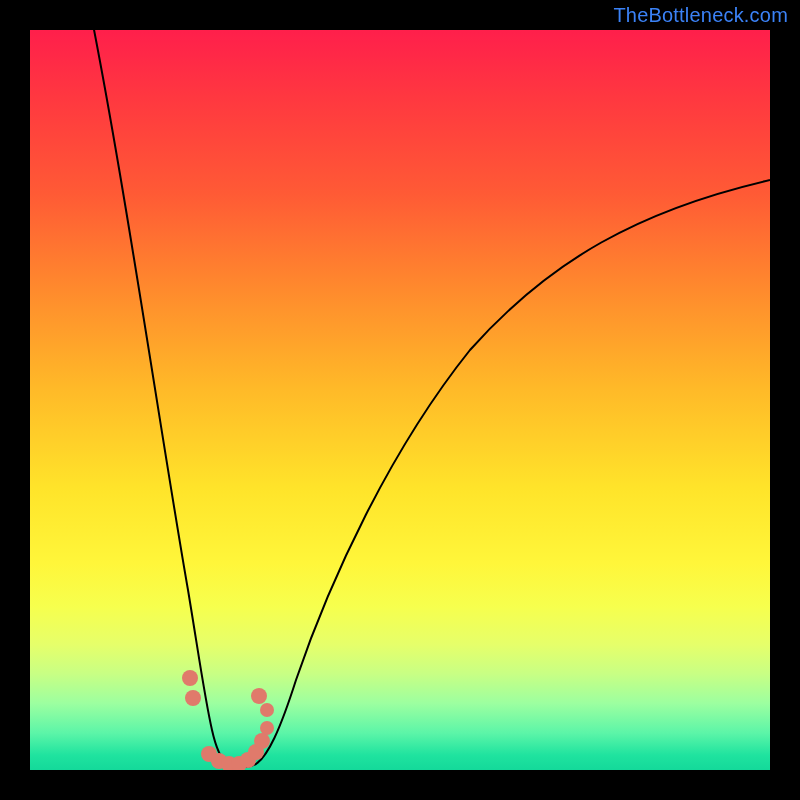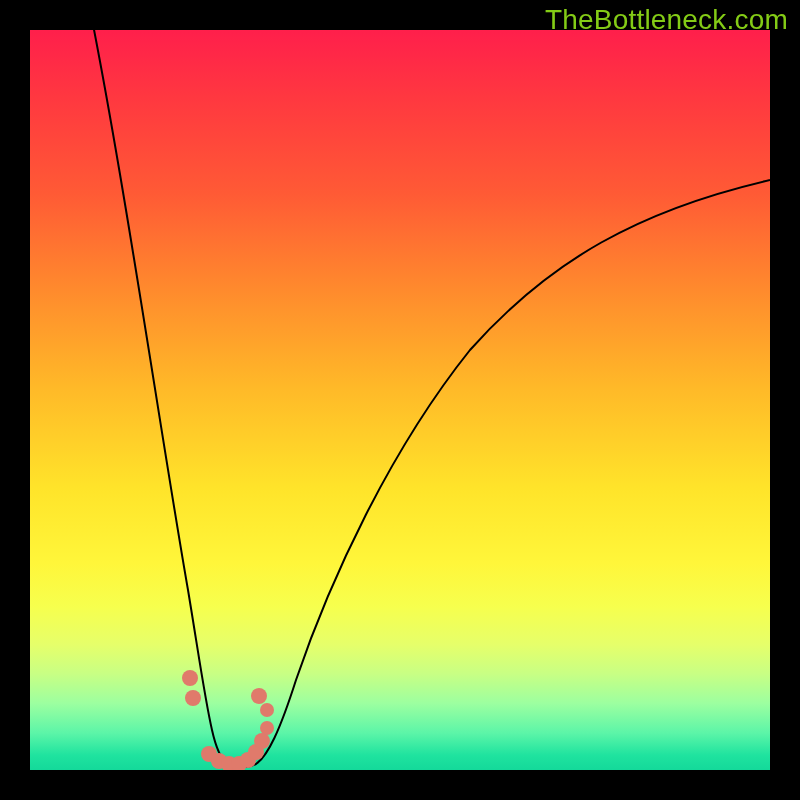--- a/index.html
+++ b/index.html
@@ -47,22 +47,22 @@
     position: absolute;
     left: 0;
     top: 0;
     width: 740px;
     height: 740px;
   }
   .watermark {
     position: absolute;
     top: 4px;
     right: 12px;
-    color: #84cc16;
-    font-size: 28px;
+    color: #3b82f6;
+    font-size: 20px;
     font-weight: 500;
     letter-spacing: 0.2px;
     user-select: none;
   }
 </style>
 </head>
 <body>
 
 <div class="frame">
   <div class="watermark">TheBottleneck.com</div>

